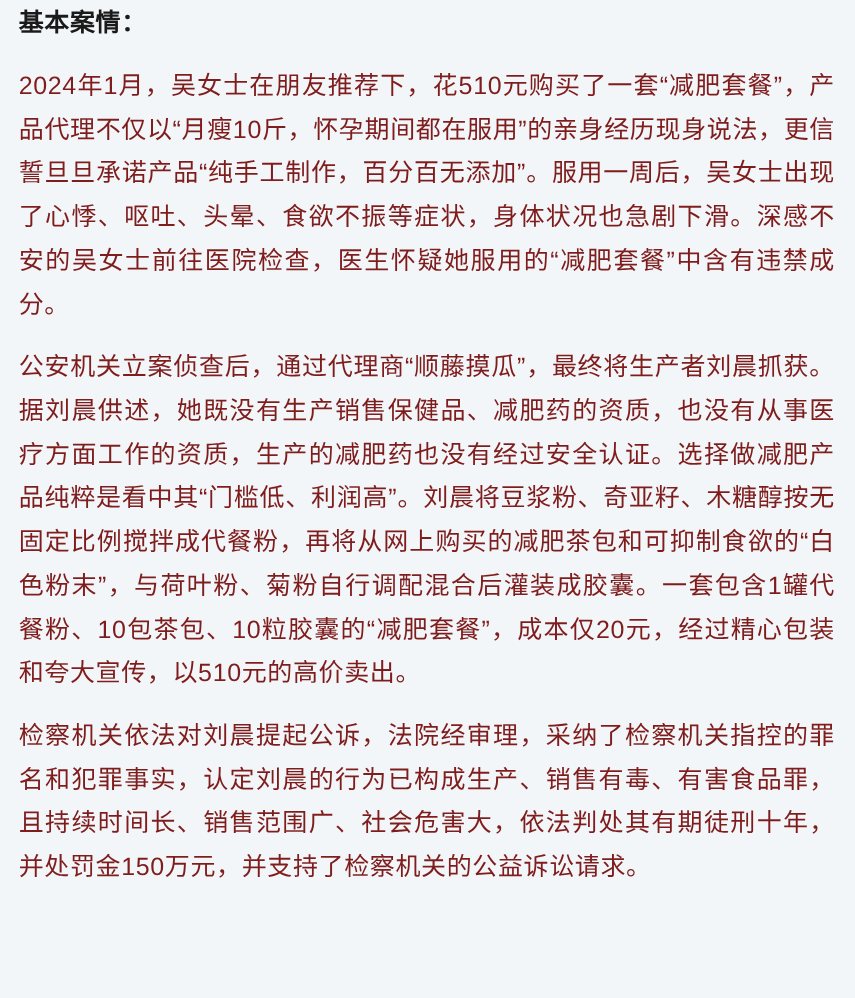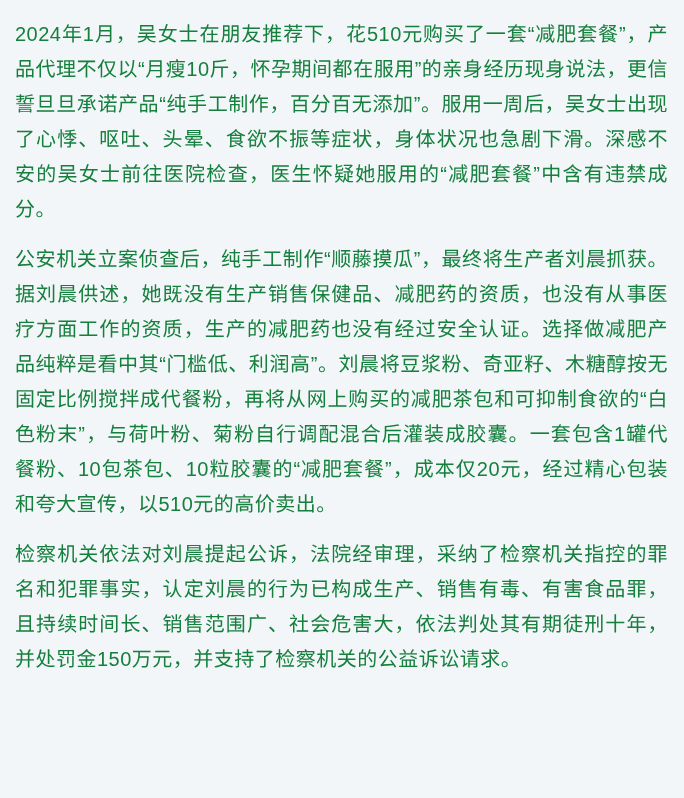--- a/index.html
+++ b/index.html
@@ -28,28 +28,29 @@
     letter-spacing: 0.5px;
   }
   .doc p.para {
     margin: 15px 0 0 0;
     font-size: 20px;
     line-height: 35px;
     text-align: justify;
     text-justify: inter-ideograph;
     letter-spacing: 0.5px;
     word-break: break-all;
-    color: #15803d;
+    color: #7f1d1d;
   }
 </style>
 </head>
 <body>
 
 <main class="doc">
+  <h2 class="heading">基本案情：</h2>
 
   <p class="para">2024年1月，吴女士在朋友推荐下，花510元购买了一套“减肥套餐”，产品代理不仅以“月瘦10斤，怀孕期间都在服用”的亲身经历现身说法，更信誓旦旦承诺产品“纯手工制作，百分百无添加”。服用一周后，吴女士出现了心悸、呕吐、头晕、食欲不振等症状，身体状况也急剧下滑。深感不安的吴女士前往医院检查，医生怀疑她服用的“减肥套餐”中含有违禁成分。</p>
 
 
-  <p class="para">公安机关立案侦查后，纯手工制作“顺藤摸瓜”，最终将生产者刘晨抓获。据刘晨供述，她既没有生产销售保健品、减肥药的资质，也没有从事医疗方面工作的资质，生产的减肥药也没有经过安全认证。选择做减肥产品纯粹是看中其“门槛低、利润高”。刘晨将豆浆粉、奇亚籽、木糖醇按无固定比例搅拌成代餐粉，再将从网上购买的减肥茶包和可抑制食欲的“白色粉末”，与荷叶粉、菊粉自行调配混合后灌装成胶囊。一套包含1罐代餐粉、10包茶包、10粒胶囊的“减肥套餐”，成本仅20元，经过精心包装和夸大宣传，以510元的高价卖出。</p>
+  <p class="para">公安机关立案侦查后，通过代理商“顺藤摸瓜”，最终将生产者刘晨抓获。据刘晨供述，她既没有生产销售保健品、减肥药的资质，也没有从事医疗方面工作的资质，生产的减肥药也没有经过安全认证。选择做减肥产品纯粹是看中其“门槛低、利润高”。刘晨将豆浆粉、奇亚籽、木糖醇按无固定比例搅拌成代餐粉，再将从网上购买的减肥茶包和可抑制食欲的“白色粉末”，与荷叶粉、菊粉自行调配混合后灌装成胶囊。一套包含1罐代餐粉、10包茶包、10粒胶囊的“减肥套餐”，成本仅20元，经过精心包装和夸大宣传，以510元的高价卖出。</p>
 
   <p class="para">检察机关依法对刘晨提起公诉，法院经审理，采纳了检察机关指控的罪名和犯罪事实，认定刘晨的行为已构成生产、销售有毒、有害食品罪，且持续时间长、销售范围广、社会危害大，依法判处其有期徒刑十年，并处罚金150万元，并支持了检察机关的公益诉讼请求。</p>
 
 </main>
 
 </body></html>

